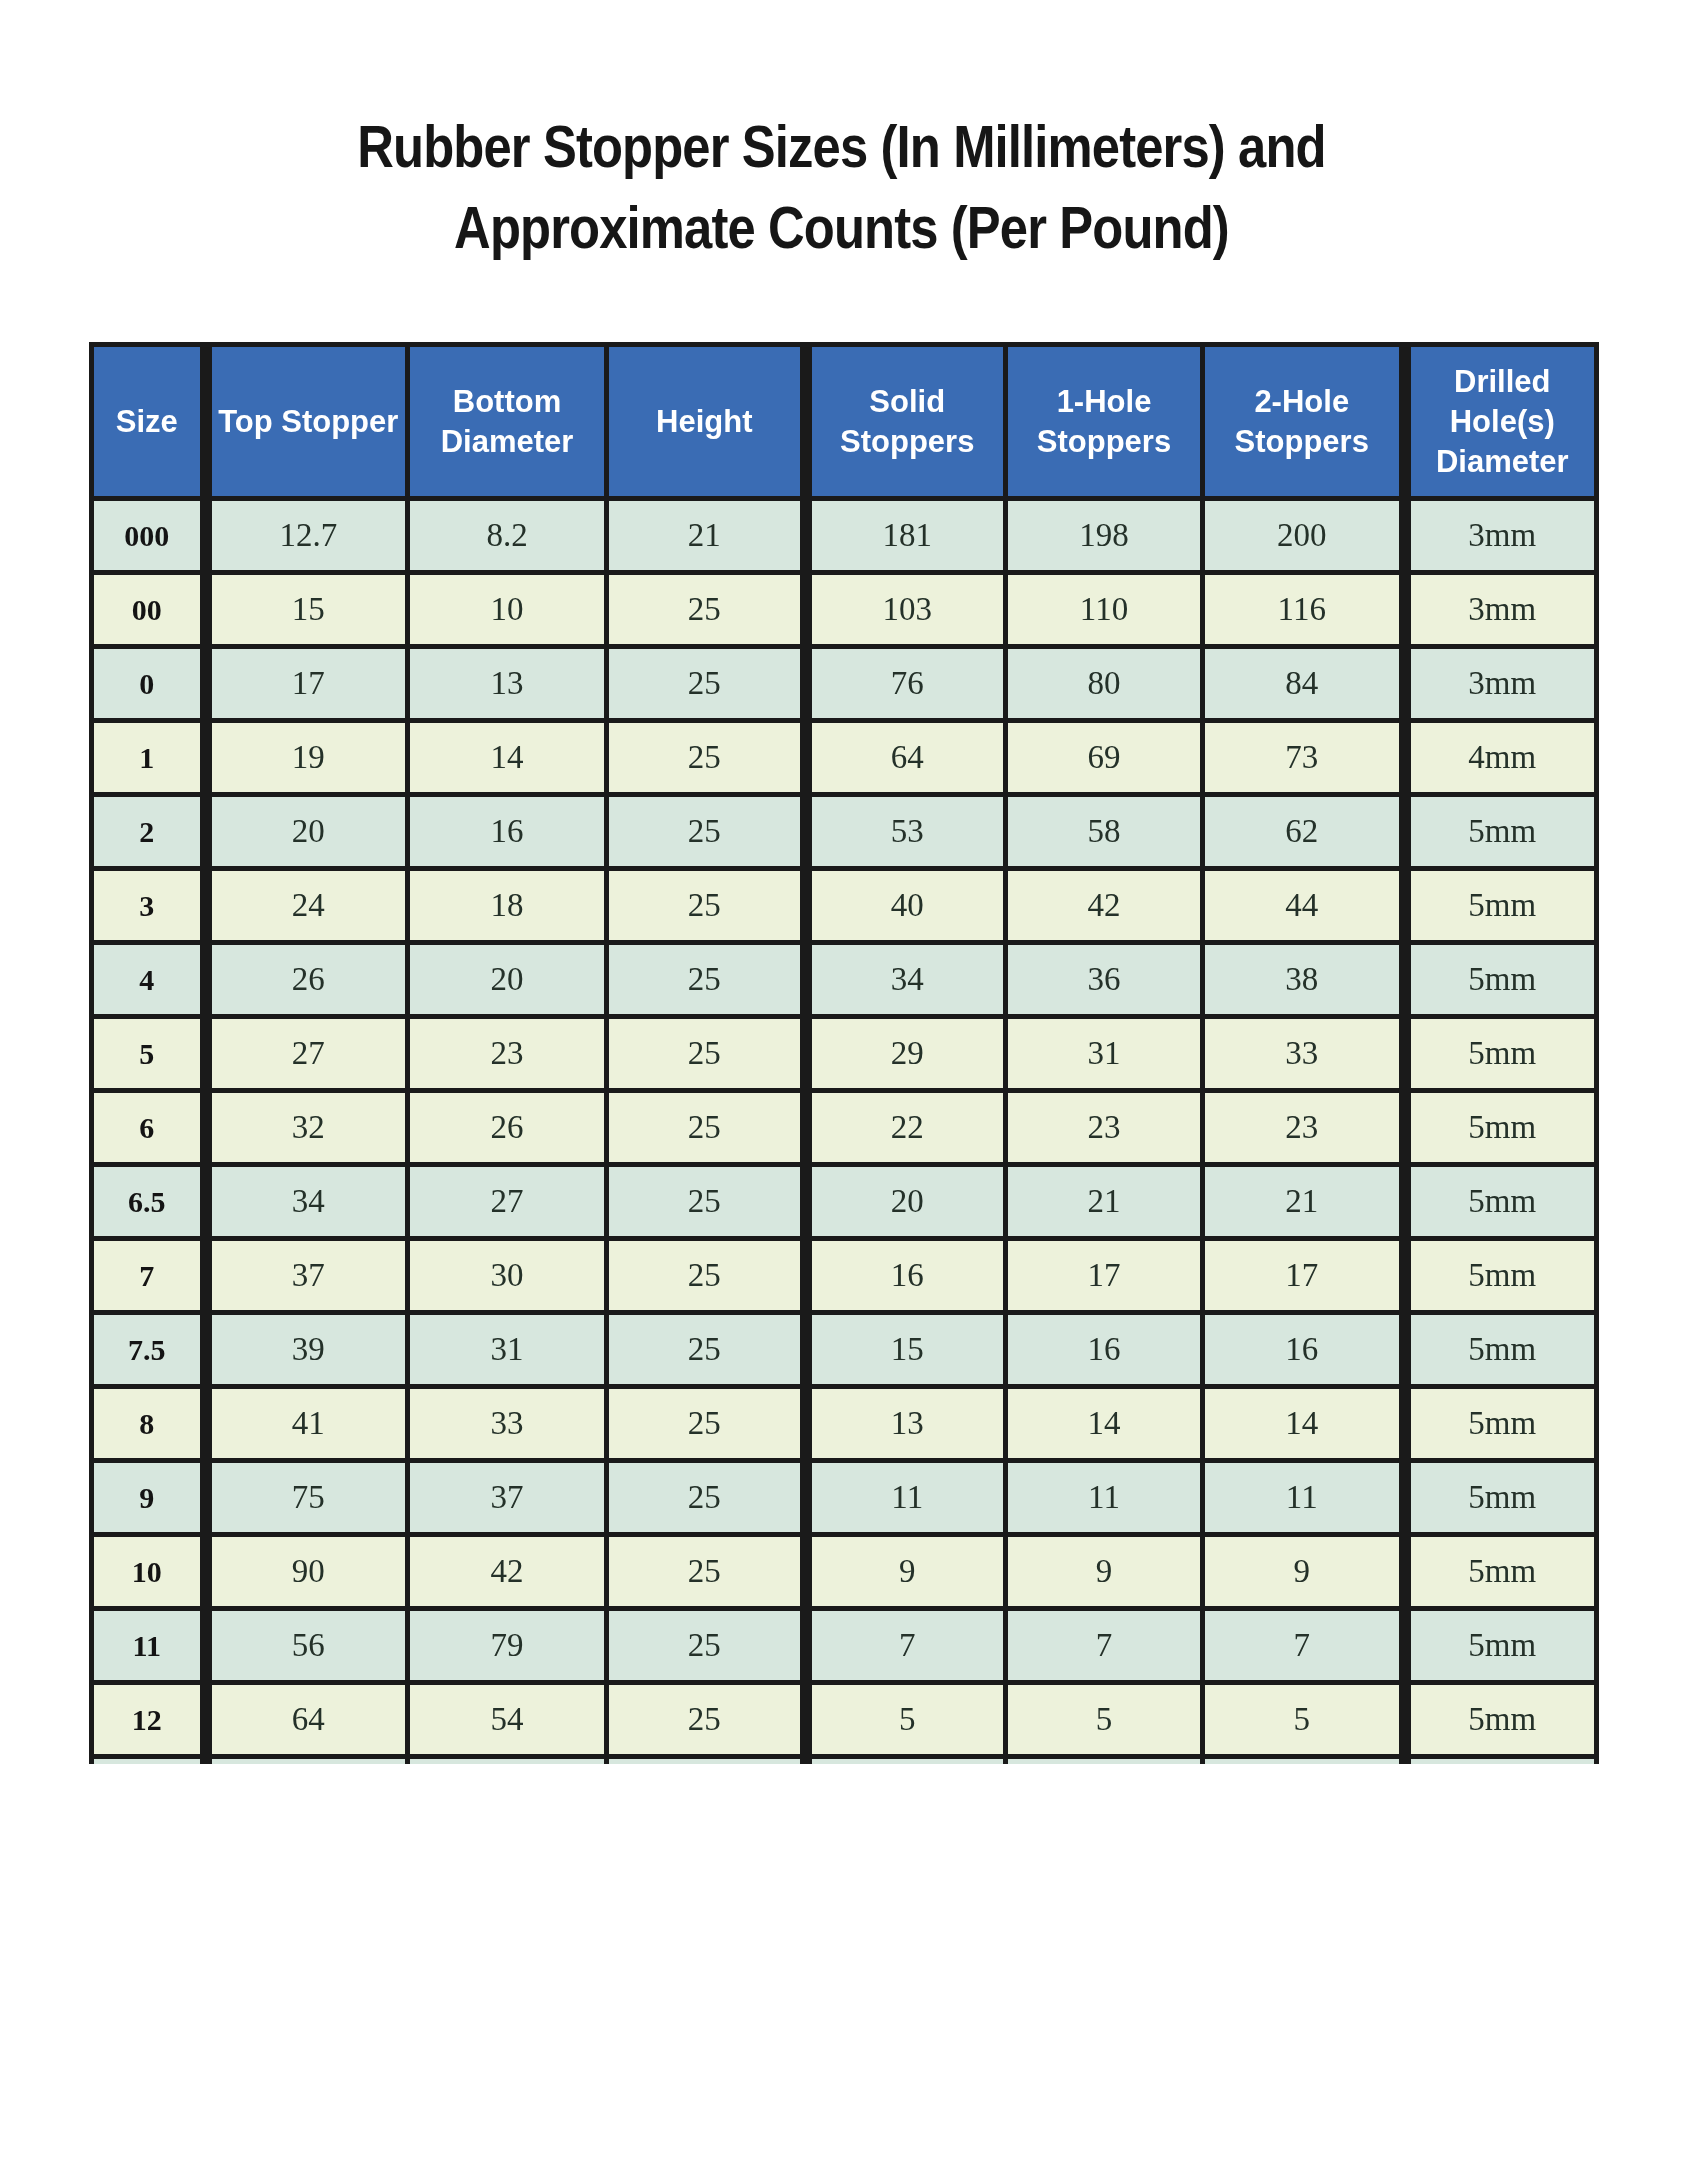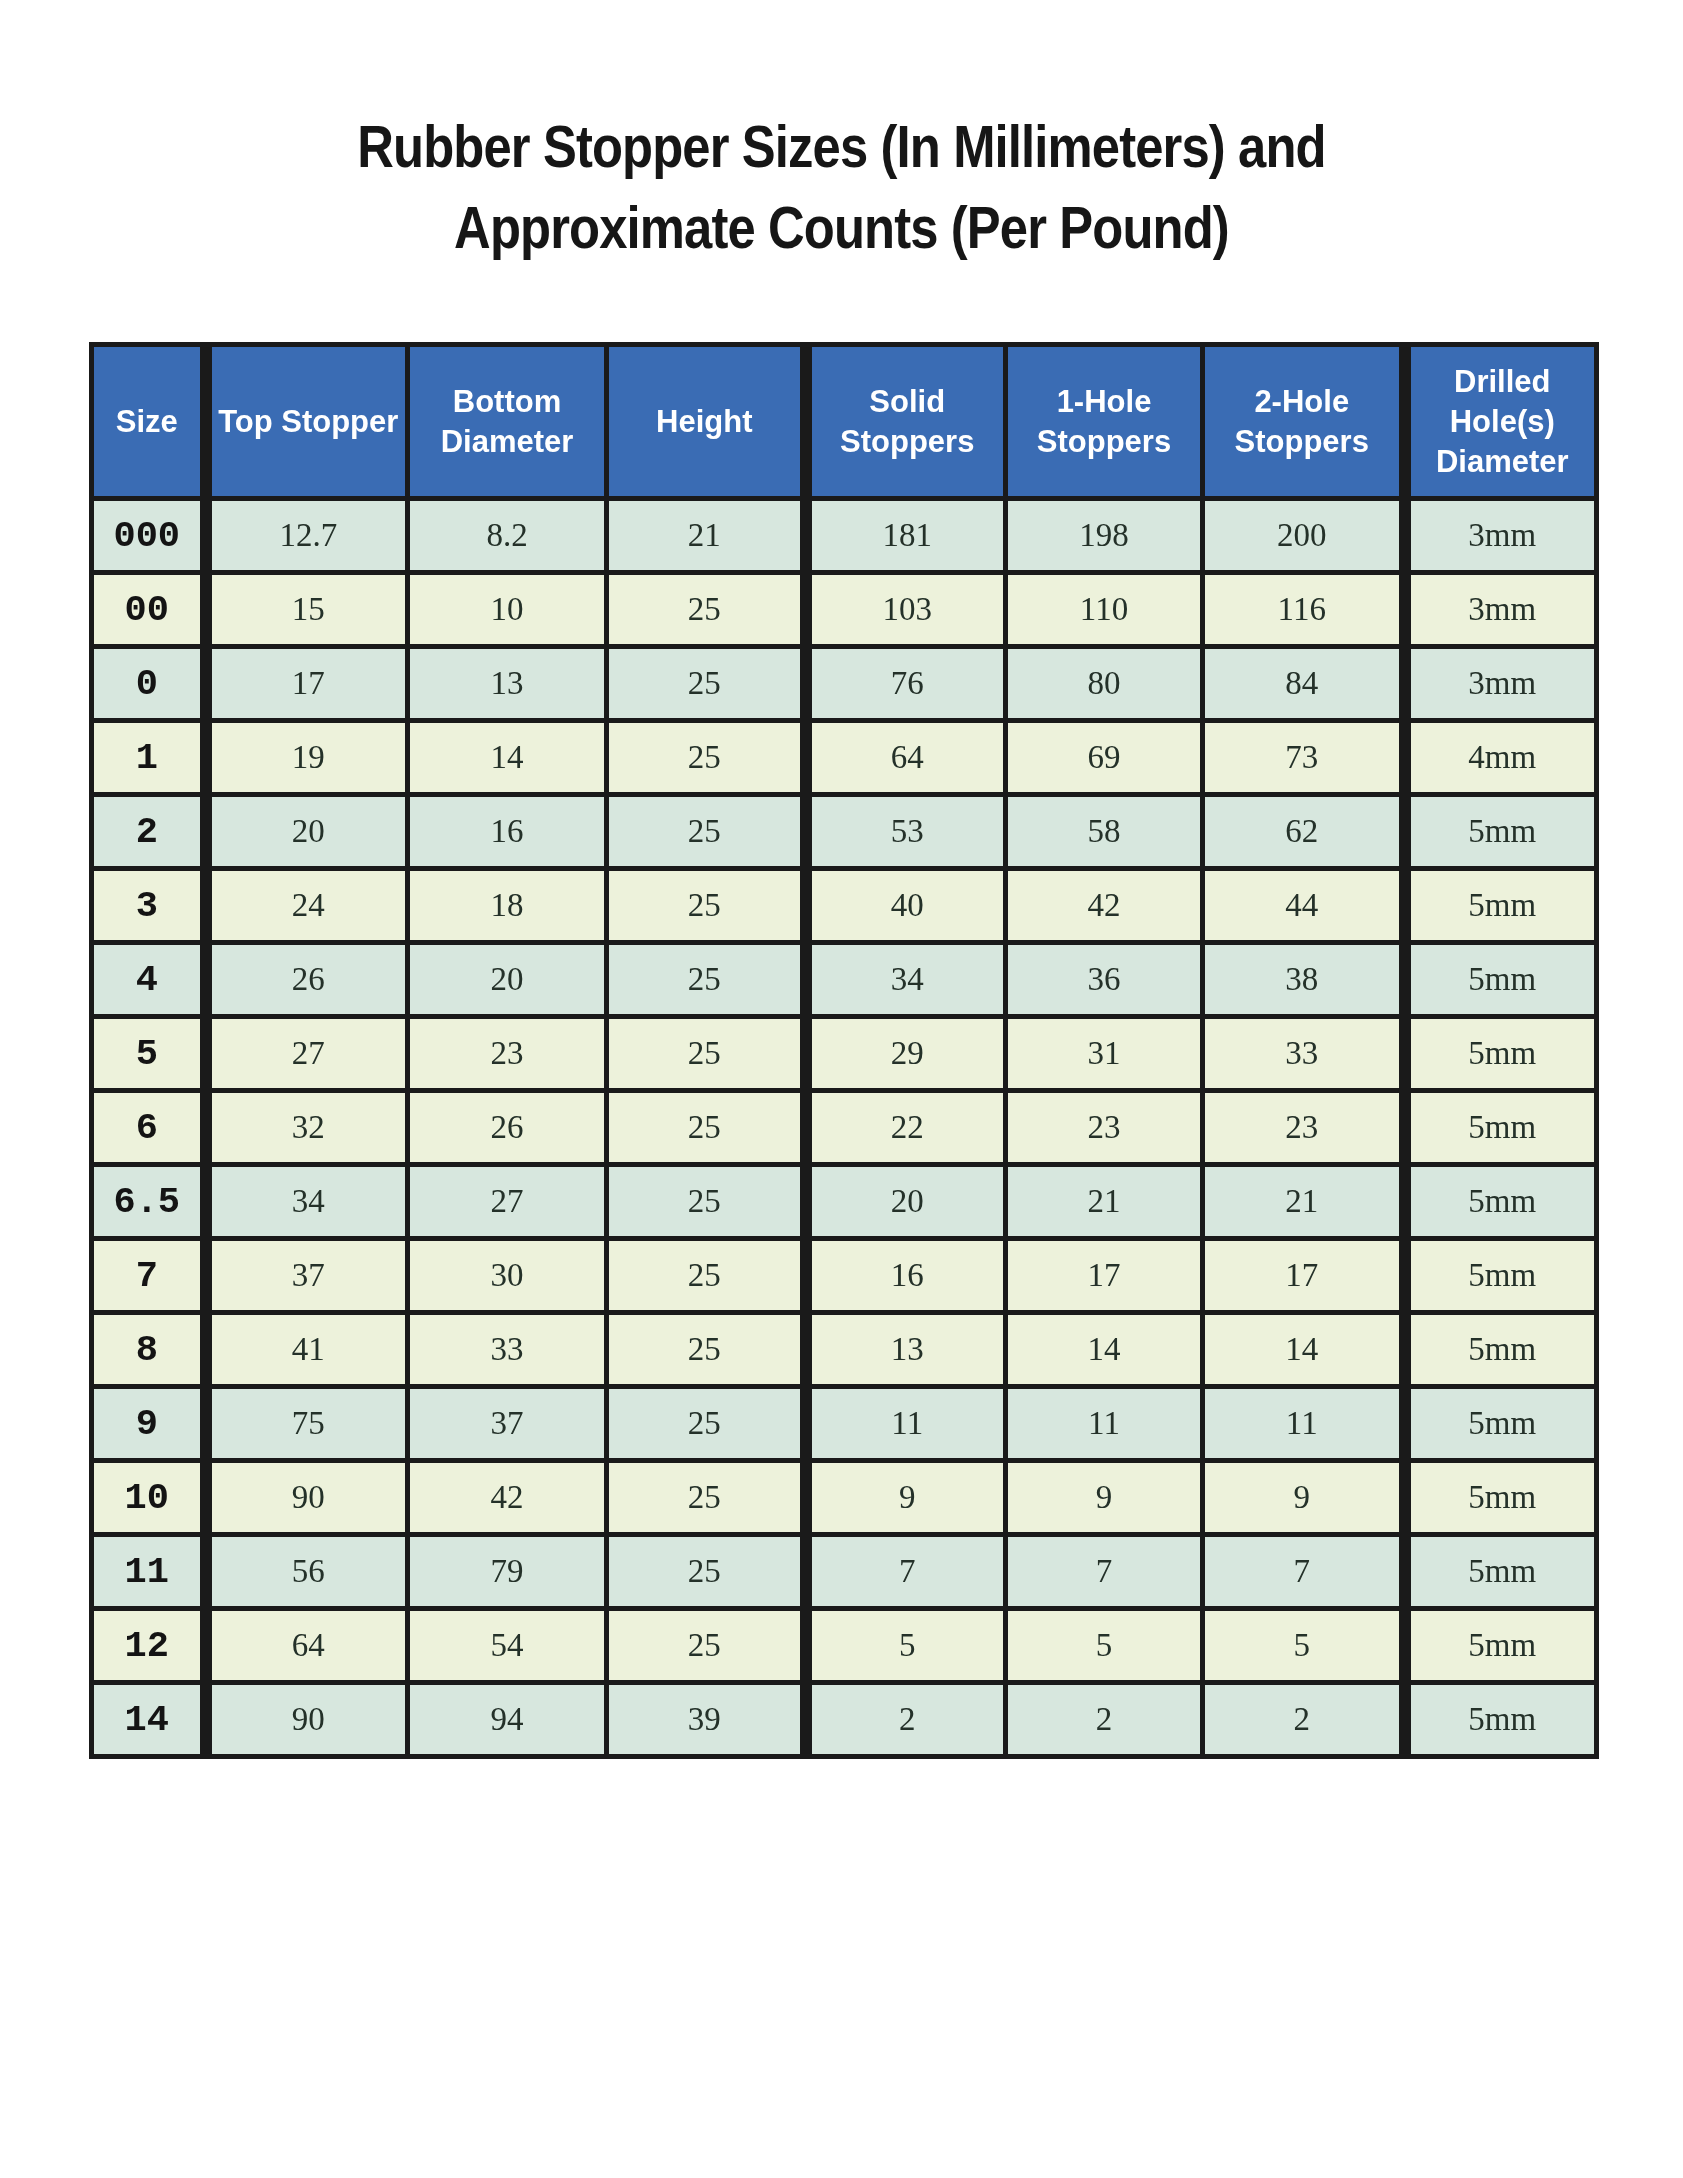--- a/index.html
+++ b/index.html
@@ -62,22 +62,22 @@
     color: #ffffff;
     font-size: 31px;
     line-height: 40px;
     font-weight: bold;
     padding: 0 8px;
   }
   tbody td, tbody th {
     height: 69px;
   }
   td.size-cell {
-    font-family: Liberation Mono, monospace;
-    font-size: 37px;
+    font-family: Liberation Serif, serif;
+    font-size: 30px;
     font-weight: bold;
     color: #141414;
   }
   td.data-cell {
     font-family: "Liberation Serif", serif;
     font-size: 33px;
     font-weight: normal;
     color: #243129;
   }
   tr.row-green td { background: #d7e7de; }
@@ -221,20 +221,30 @@
           <tr class="row-yellow">
             <td class="size-cell">7</td>
             <td class="data-cell">37</td>
             <td class="data-cell">30</td>
             <td class="data-cell">25</td>
             <td class="data-cell">16</td>
             <td class="data-cell">17</td>
             <td class="data-cell">17</td>
             <td class="data-cell">5mm</td>
           </tr>
+          <tr class="row-green">
+            <td class="size-cell">7.5</td>
+            <td class="data-cell">39</td>
+            <td class="data-cell">31</td>
+            <td class="data-cell">25</td>
+            <td class="data-cell">15</td>
+            <td class="data-cell">16</td>
+            <td class="data-cell">16</td>
+            <td class="data-cell">5mm</td>
+          </tr>
           <tr class="row-yellow">
             <td class="size-cell">8</td>
             <td class="data-cell">41</td>
             <td class="data-cell">33</td>
             <td class="data-cell">25</td>
             <td class="data-cell">13</td>
             <td class="data-cell">14</td>
             <td class="data-cell">14</td>
             <td class="data-cell">5mm</td>
           </tr>

